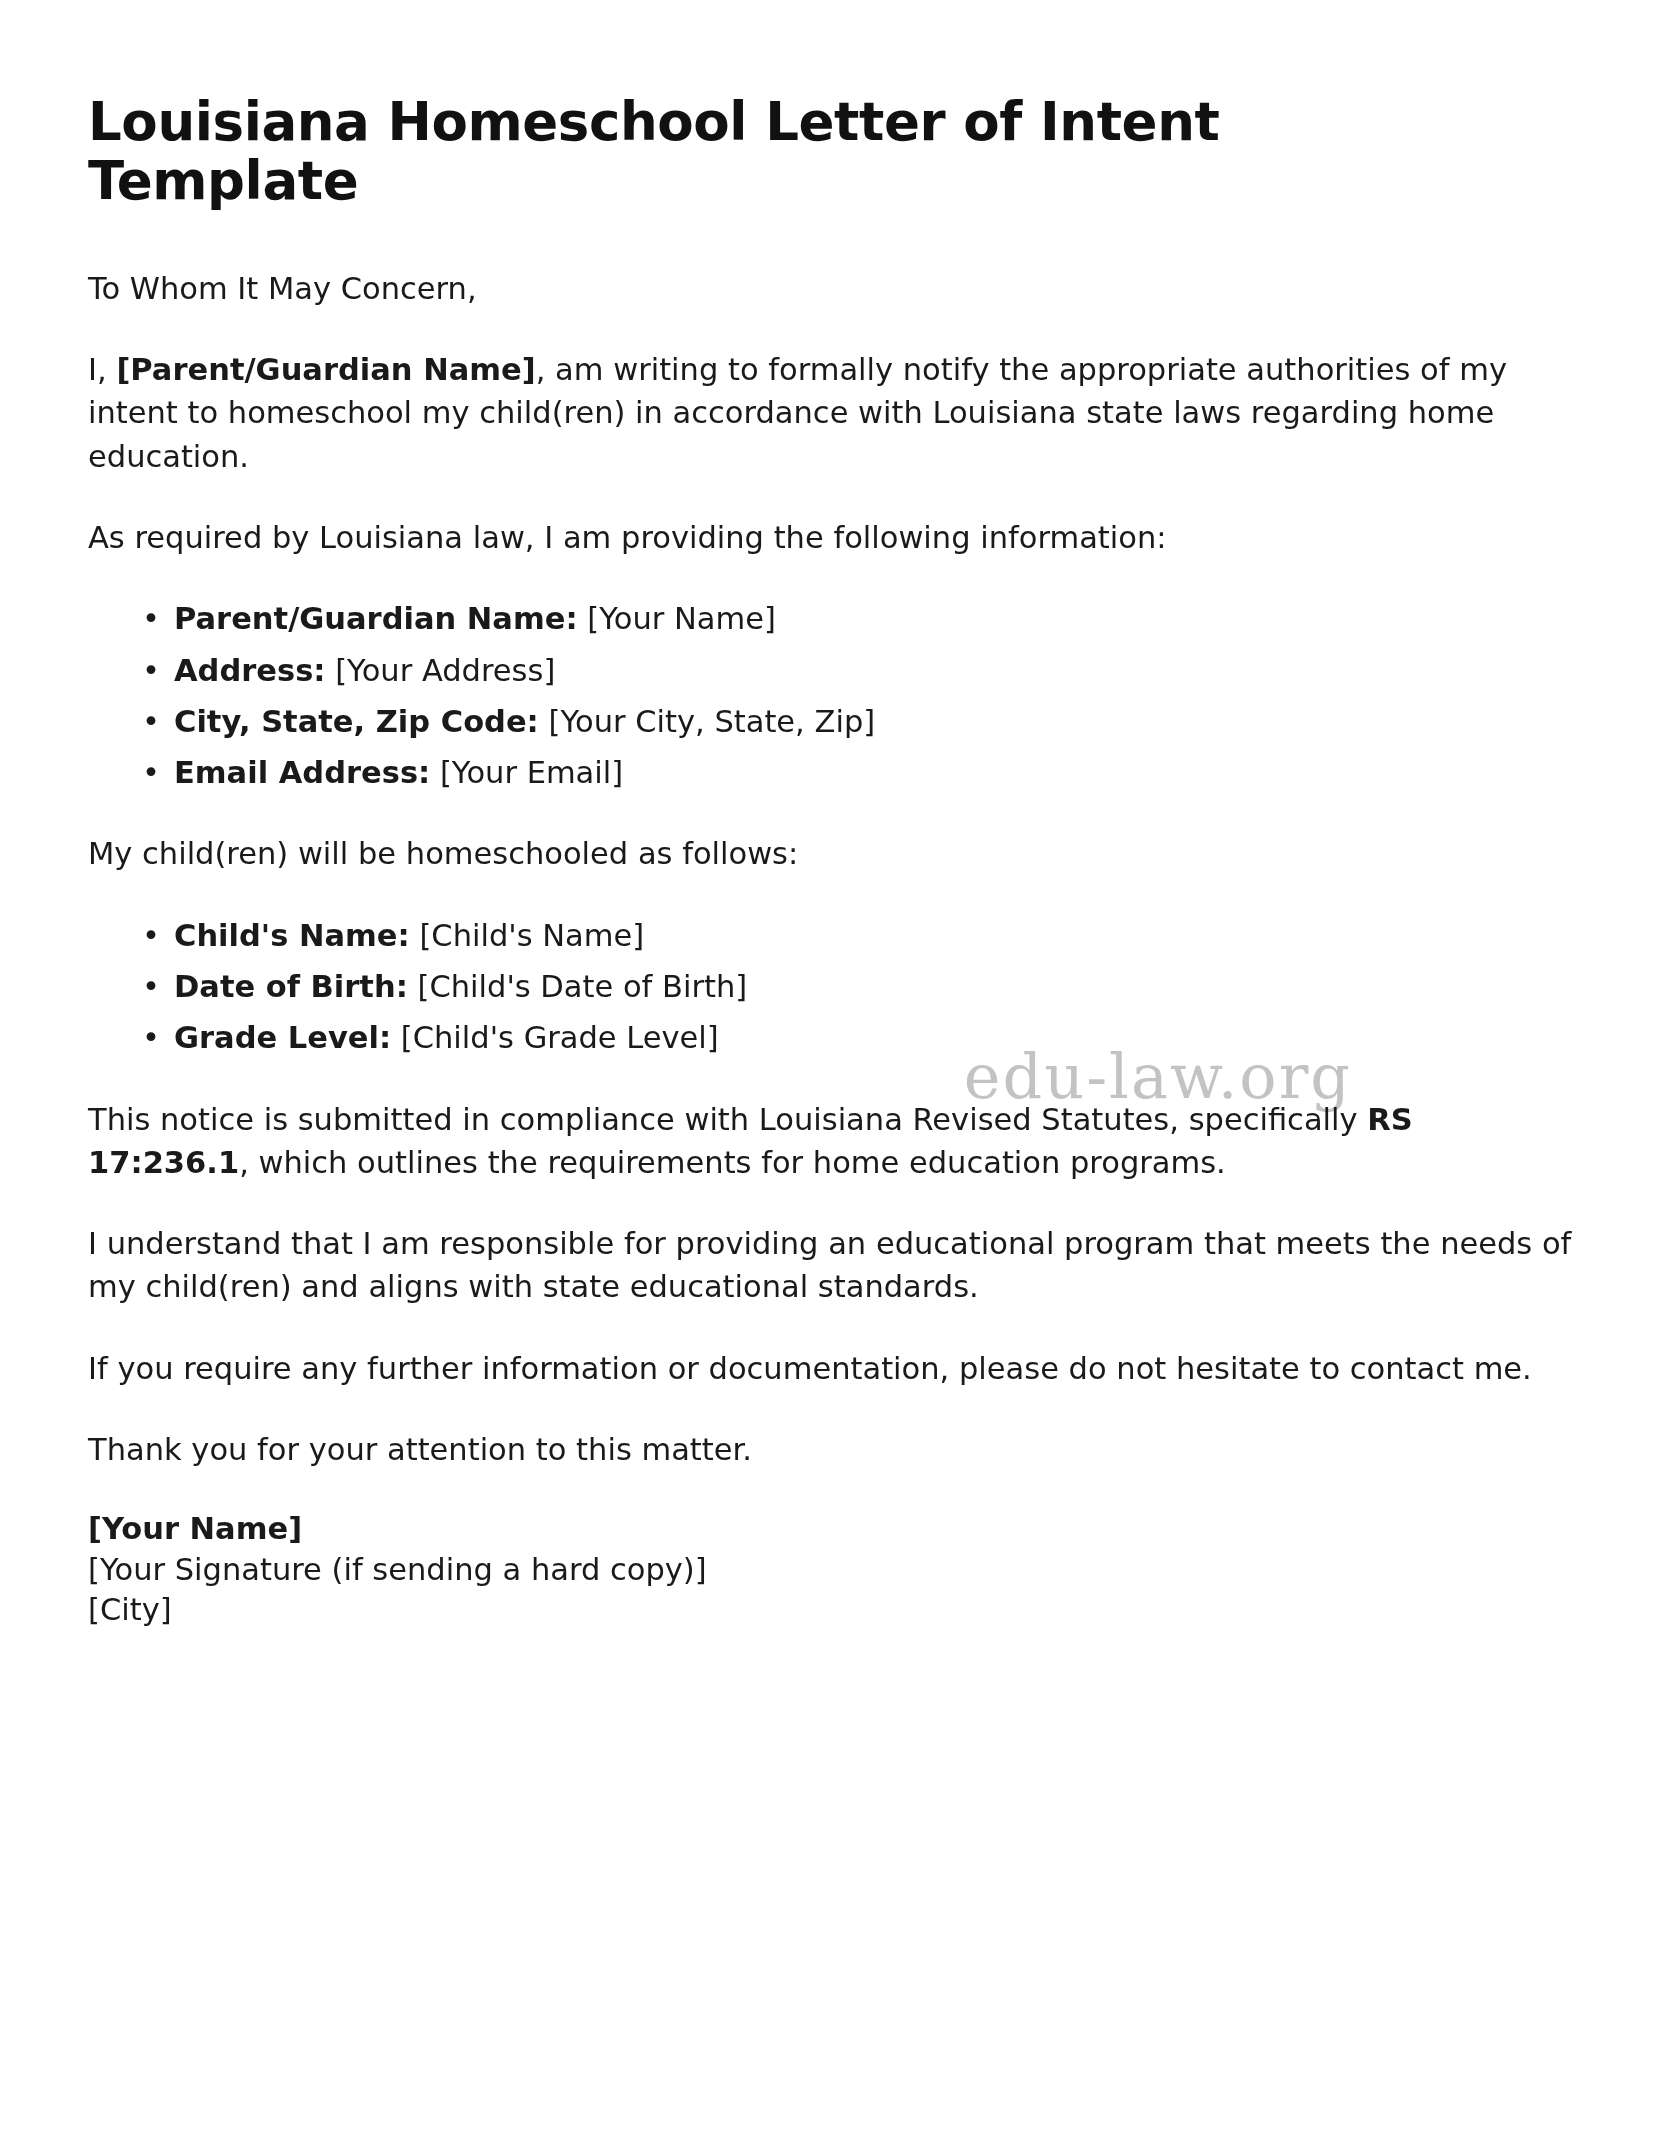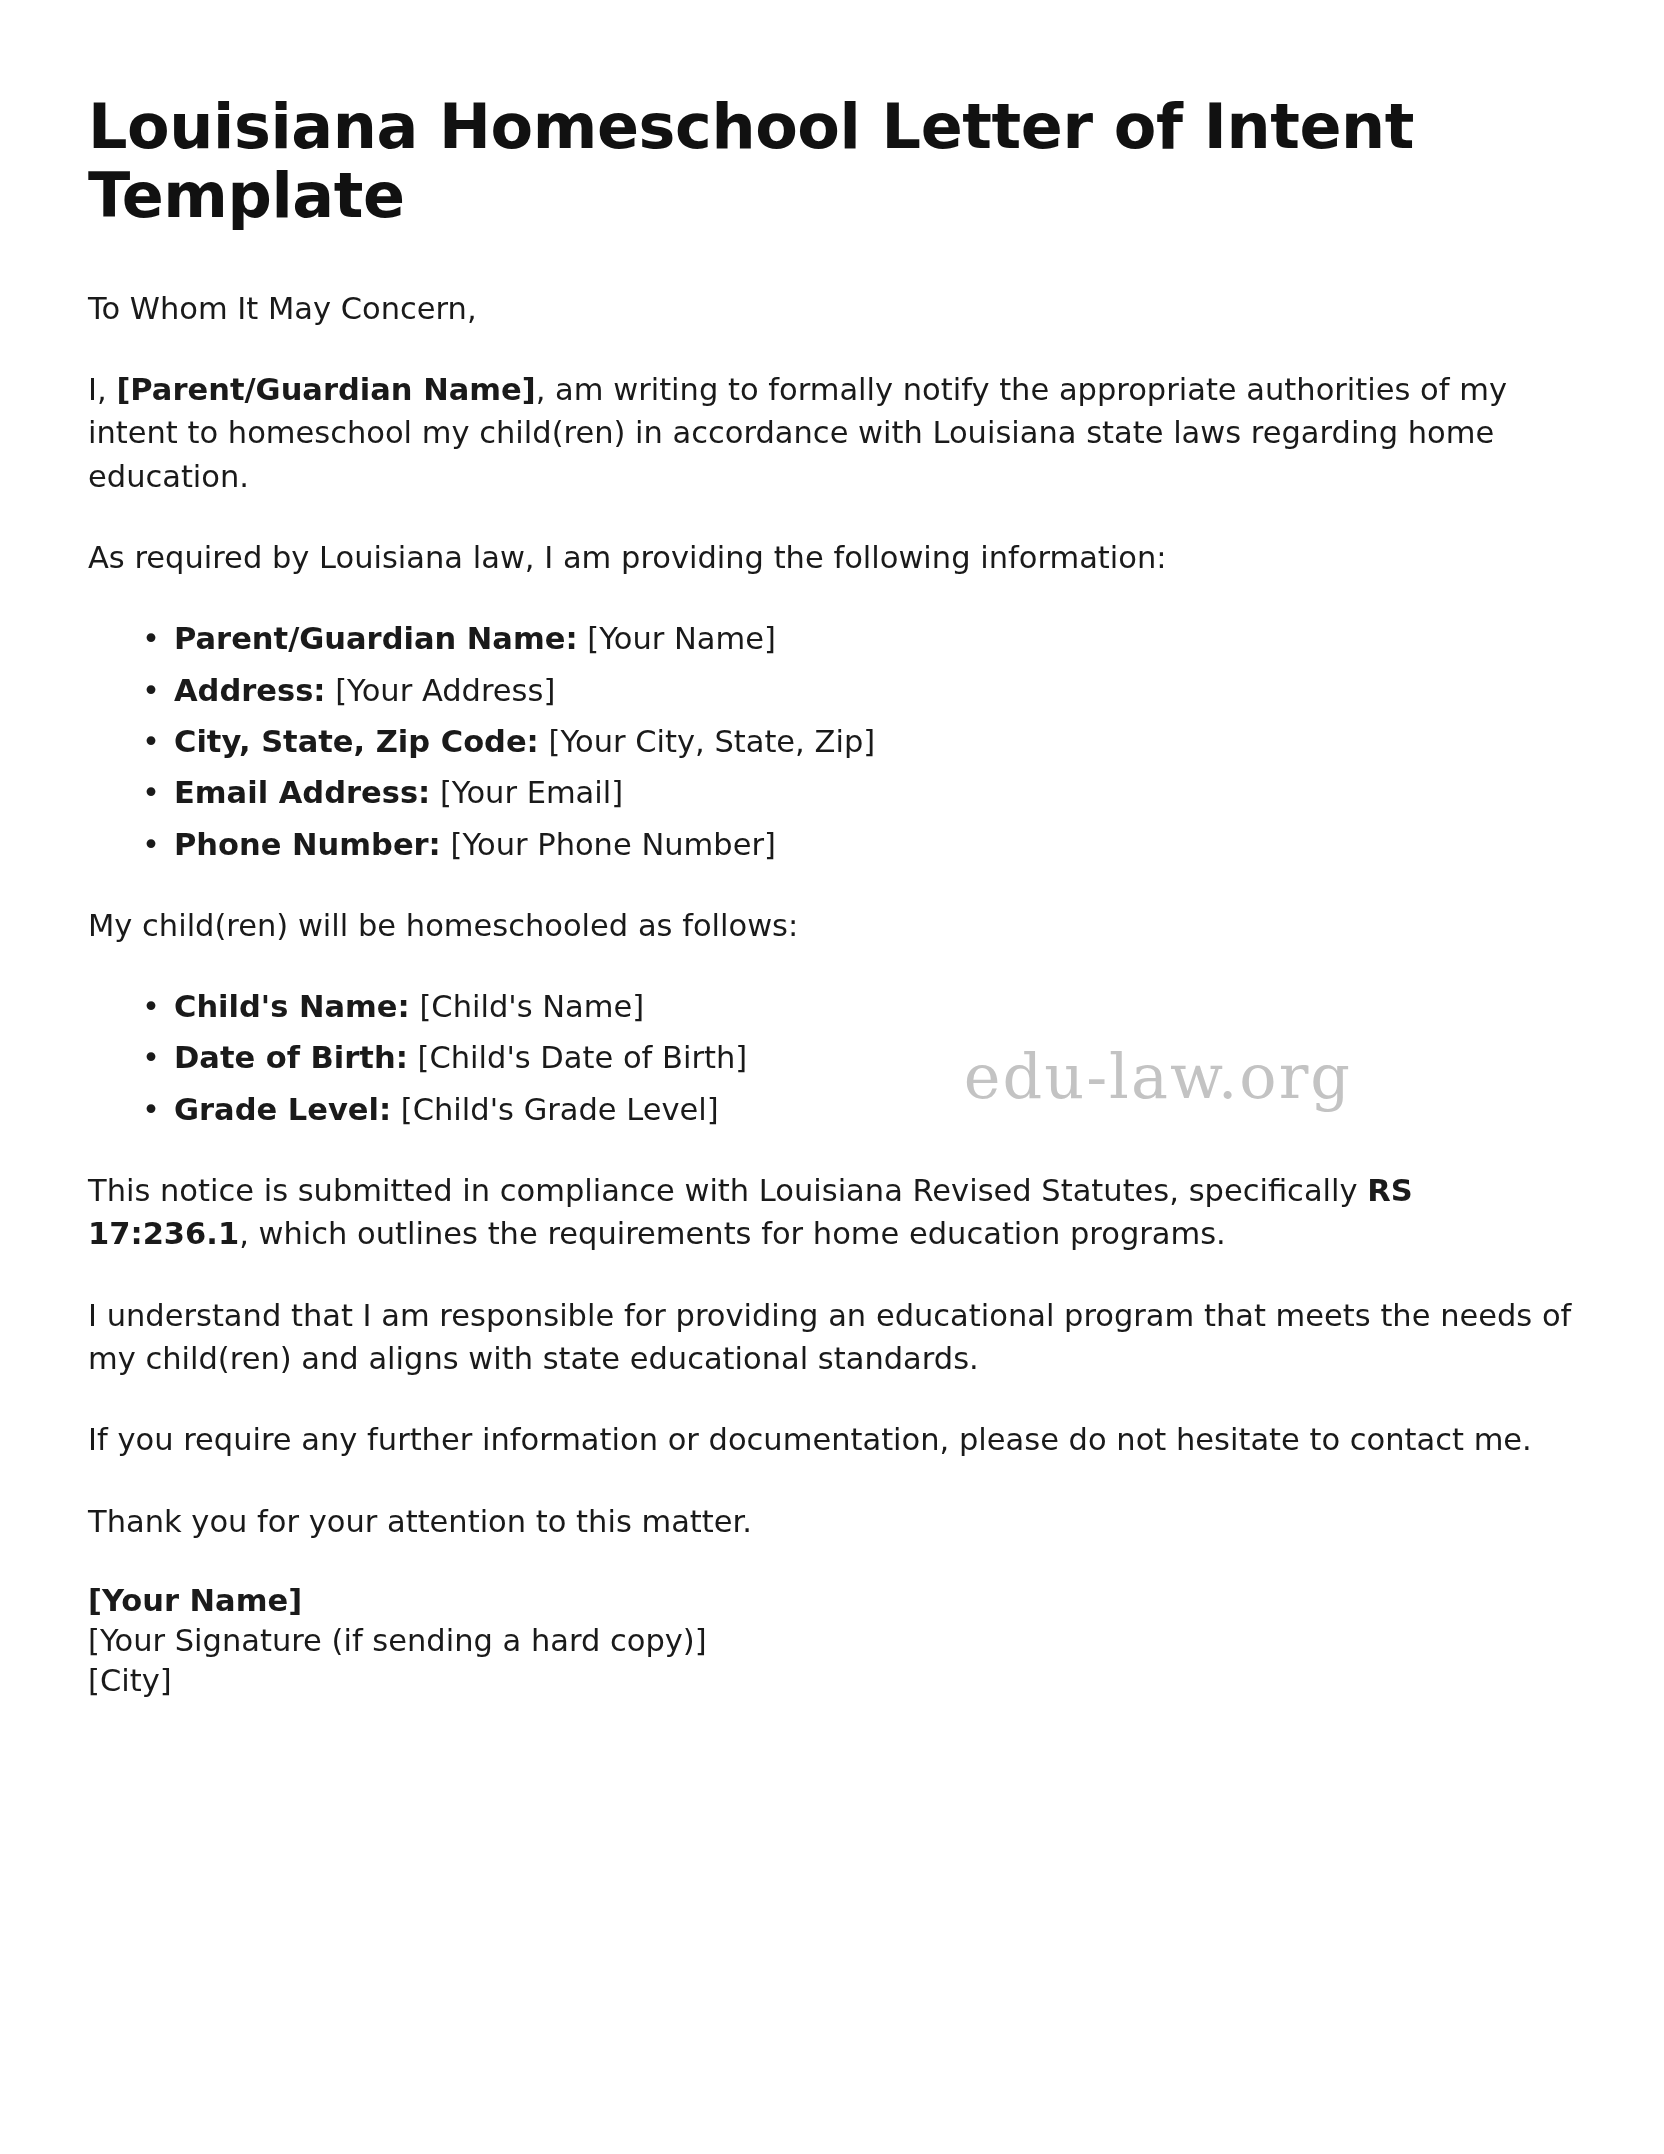--- a/index.html
+++ b/index.html
@@ -22,21 +22,21 @@
     box-sizing: border-box;
     padding: 92px 88px 0 88px;
   }
   .doc {
     position: relative;
     width: 1490px;
     z-index: 2;
   }
   h1.doc-title {
     font-family: "DejaVu Sans", sans-serif;
-    font-size: 62px;
+    font-size: 53px;
     line-height: 1.12;
     font-weight: bold;
     letter-spacing: -0.4px;
     margin: 0 0 56px 0;
     color: #111111;
     max-width: 1400px;
   }
   p.para {
     font-family: "DejaVu Sans", sans-serif;
     font-size: 30.5px;
@@ -104,21 +104,20 @@
 
     <p class="para"><span>I, </span><span class="b">[Parent/Guardian Name]</span><span>, am writing to formally notify the appropriate authorities of my intent to homeschool my child(ren) in accordance with Louisiana state laws regarding home education.</span></p>
 
     <p class="para">As required by Louisiana law, I am providing the following information:</p>
 
     <ul class="doc-list">
       <li><span class="b">Parent/Guardian Name:</span> <span>[Your Name]</span></li>
       <li><span class="b">Address:</span> <span>[Your Address]</span></li>
       <li><span class="b">City, State, Zip Code:</span> <span>[Your City, State, Zip]</span></li>
       <li><span class="b">Email Address:</span> <span>[Your Email]</span></li>
-      <li><span class="b">Phone Number:</span> <span>[Your Phone Number]</span></li>
     </ul>
 
     <p class="para">My child(ren) will be homeschooled as follows:</p>
 
     <ul class="doc-list">
       <li><span class="b">Child's Name:</span> <span>[Child's Name]</span></li>
       <li><span class="b">Date of Birth:</span> <span>[Child's Date of Birth]</span></li>
       <li><span class="b">Grade Level:</span> <span>[Child's Grade Level]</span></li>
     </ul>
 

